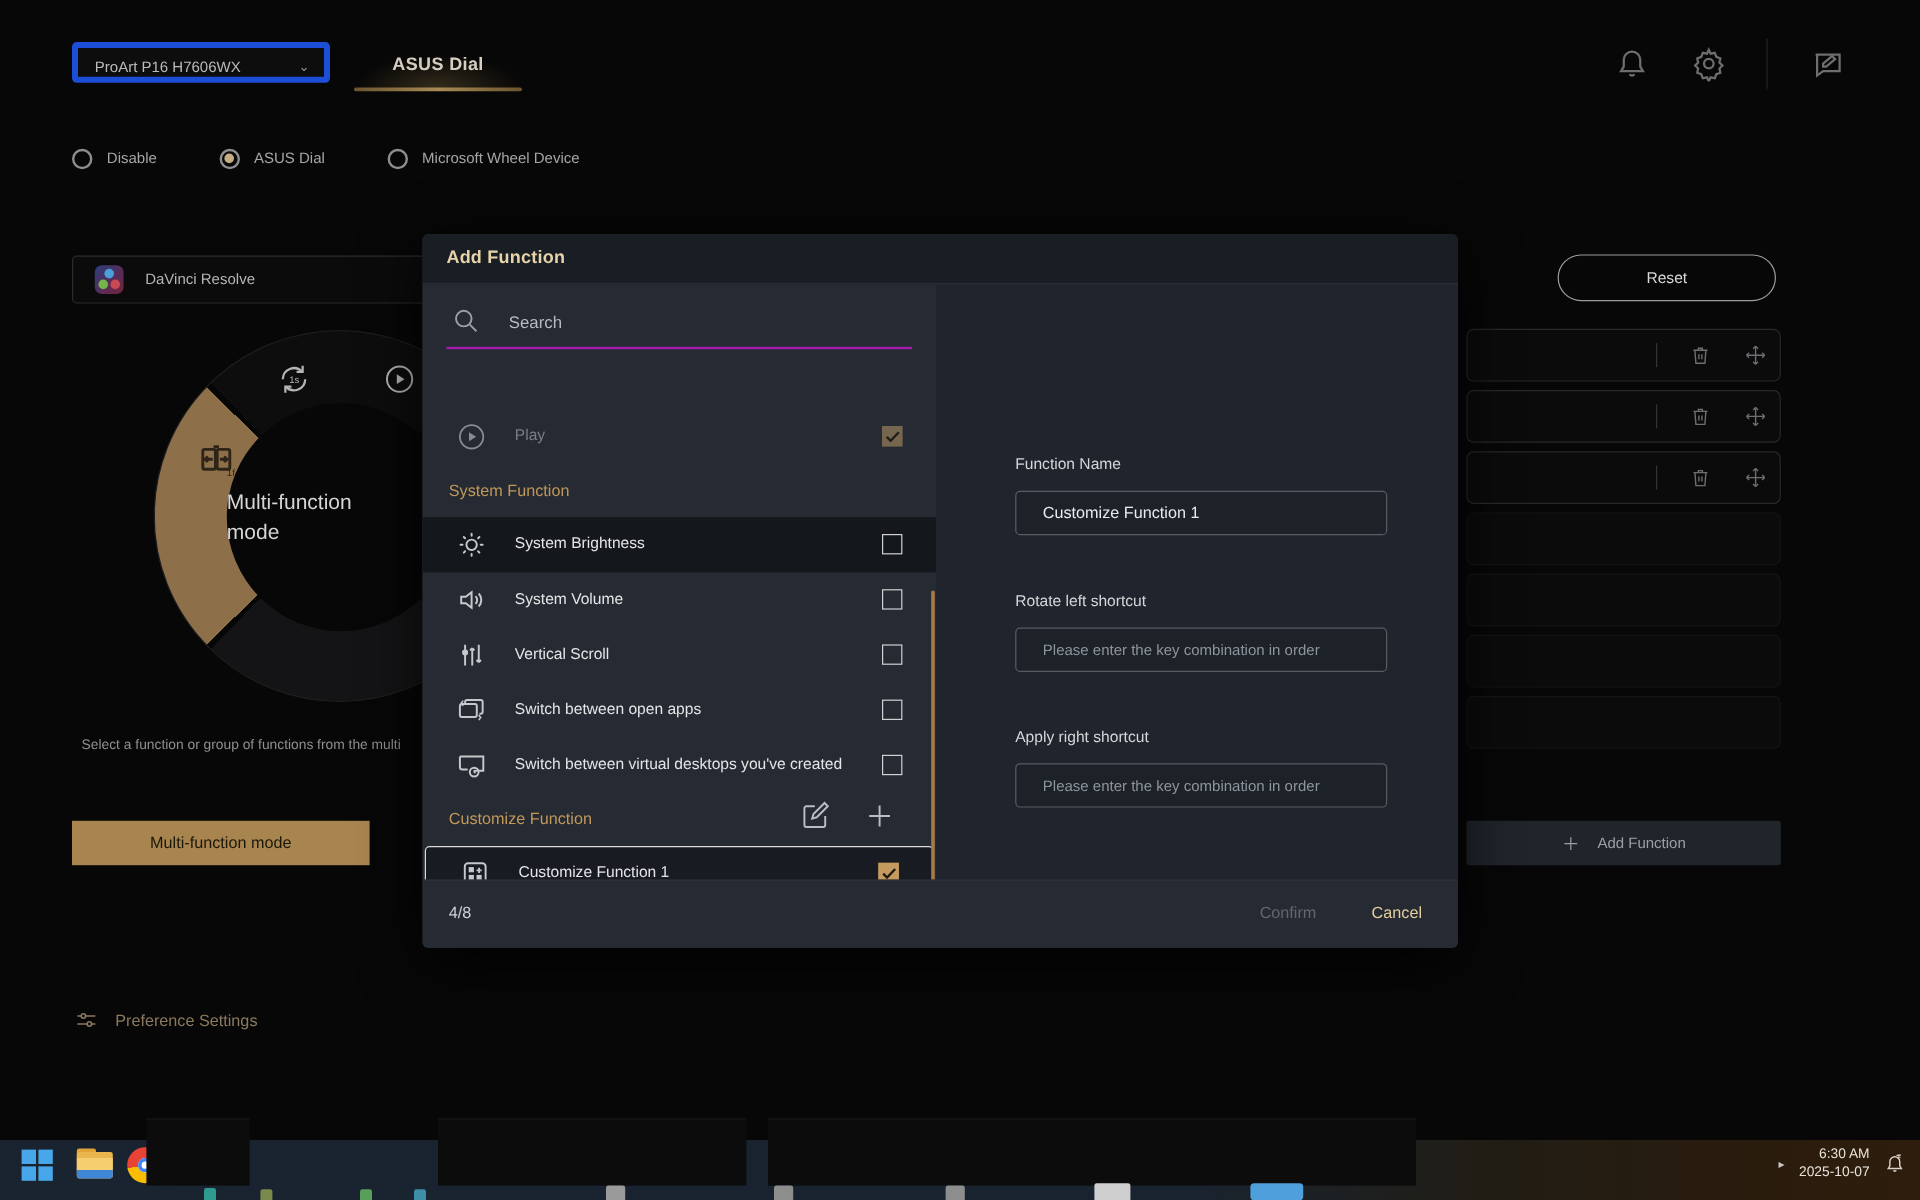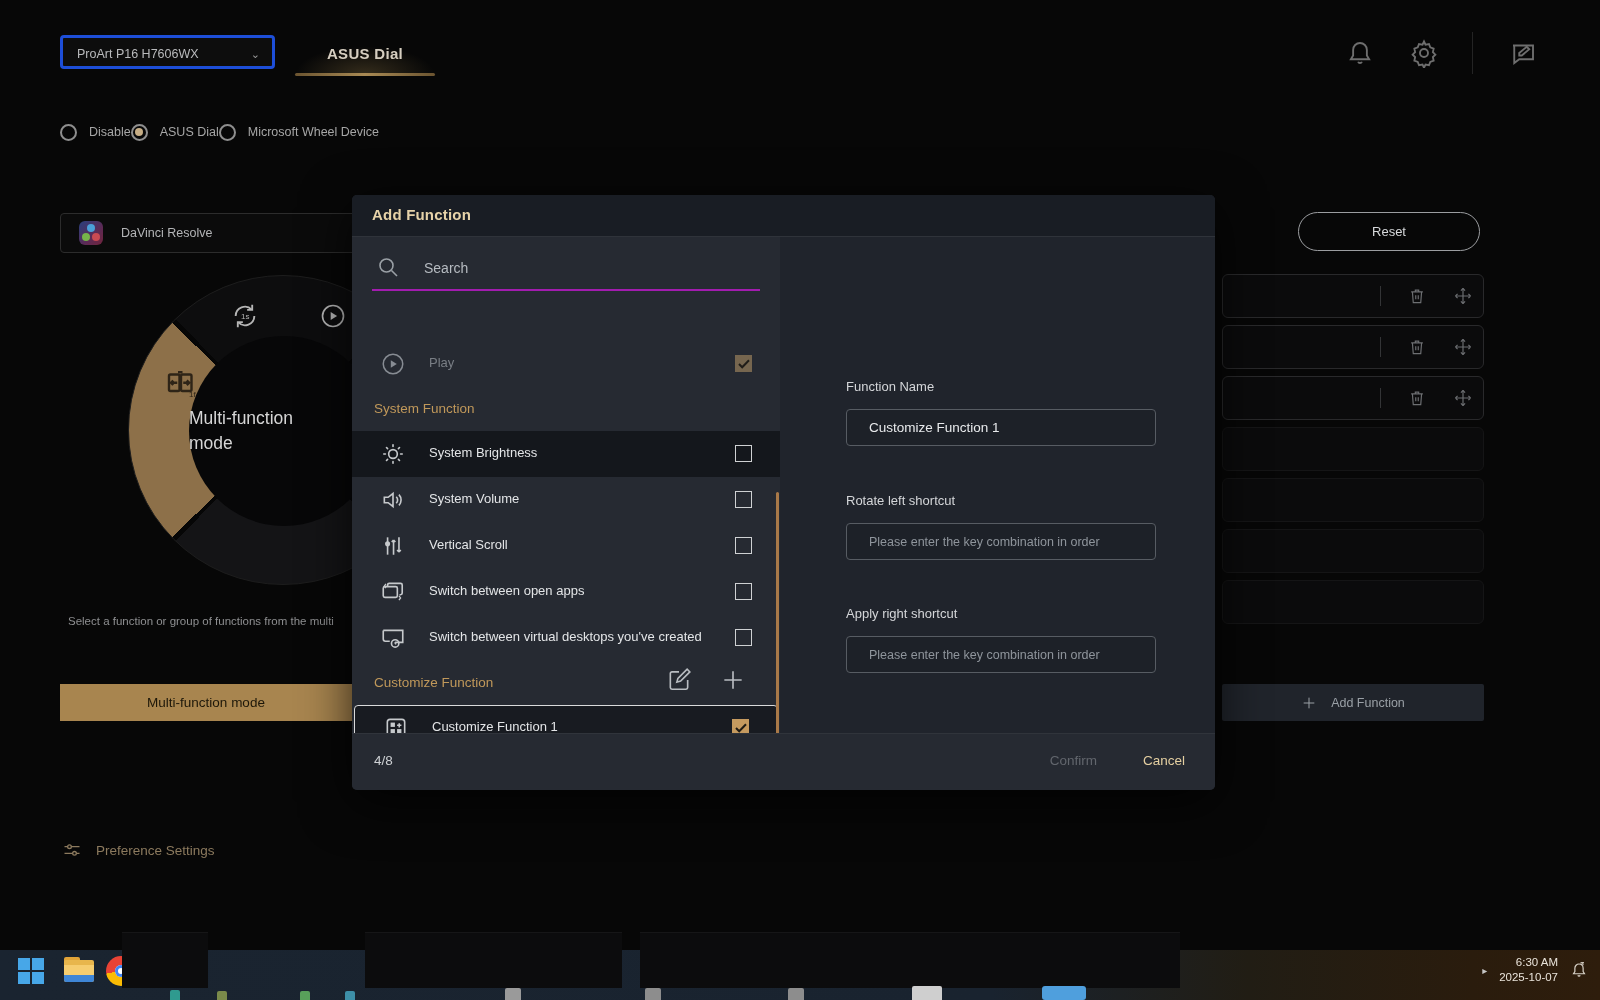--- a/index.html
+++ b/index.html
@@ -9,31 +9,31 @@
 
   
   .titlebar { position:absolute; left:0; top:0; width:1600px; height:24px; }
   .app-ico { position:absolute; left:9px; top:4px; width:15px; height:15px; border:1.5px solid #a8a8a8; border-radius:4px; }
   .app-ico::after { content:""; position:absolute; left:2px; top:2px; width:5px; height:5px; background:#a8a8a8; border-radius:1px; }
   .app-title { position:absolute; left:32px; top:5px; font-size:11px; color:#8d8d8d; letter-spacing:.2px; }
   .winbtn { position:absolute; top:0; width:40px; height:24px; color:#9a9a9a; font-size:13px; text-align:center; line-height:22px; }
   .winbtn.min { left:1400px; } .winbtn.max { left:1472px; font-size:10px; } .winbtn.close { left:1535px; }
 
   
-  .dev-select { position:absolute; left:60px; top:35px; width:215px; height:34px; border:3px solid #1d4ed8; border-radius:4px; background:#0d0d0d; color:#b9babc; font-size:12.5px; line-height:32px; padding-left:14px; }
+  .dev-select { position:absolute; left:60px; top:35px; width:215px; height:34px; border:5px solid #1d4ed8; border-radius:4px; background:#0d0d0d; color:#b9babc; font-size:12.5px; line-height:32px; padding-left:14px; }
   .dev-select .chev { position:absolute; right:12px; top:0; color:#9a9a9a; font-size:11px; }
   .tab { position:absolute; left:295px; top:36px; width:140px; height:38px; text-align:center; color:#d6cec0; font-size:15px; font-weight:bold; letter-spacing:.3px; line-height:36px; }
   .tab-underline { position:absolute; left:295px; top:73px; width:140px; height:3px; background:linear-gradient(90deg,#6b5430,#a98a54,#6b5430); border-radius:2px; }
   .tab-glow { position:absolute; left:295px; top:46px; width:140px; height:28px; background:radial-gradient(ellipse at 50% 100%, rgba(170,140,80,.28), transparent 70%); }
   .hdr-ico { position:absolute; top:38px; width:30px; height:30px; color:#6e6e6e; }
   .hdr-ico svg { width:100%; height:100%; }
   .hdr-divider { position:absolute; left:1472px; top:32px; width:1px; height:42px; background:#242424; }
 
   
-  #radio-row { position:absolute; left:60px; top:120px; height:24px; display:flex; }
+  #radio-row { position:absolute; left:60px; top:120px; height:24px; display:flex; gap:52px; }
   .radio { display:flex; align-items:center; gap:12px; }
   .rb { width:17px; height:17px; border:2px solid #8e8e8e; border-radius:50%; position:relative; }
   .radio.sel .rb::after { content:""; position:absolute; left:2.5px; top:2.5px; width:8px; height:8px; border-radius:50%; background:#c6ad85; }
   .radio span.lbl { color:#a6a6a6; font-size:12.5px; }
 
   
   .app-row { position:absolute; left:60px; top:213px; width:530px; height:40px; border:1px solid #2c2c2c; border-radius:4px; background:#0b0b0b; display:flex; align-items:center; }
   .dv-ico { width:24px; height:24px; border-radius:6px; margin-left:18px; background:linear-gradient(135deg,#28407e 0%,#5c2a55 60%,#71243c 100%); position:relative; }
   .dv-ico i { position:absolute; width:8px; height:8px; border-radius:50%; }
   .dv-ico i:nth-child(1){ left:8px; top:3px; background:#4aa0d8; }
@@ -51,21 +51,21 @@
   .dial-hole { position:absolute; left:60px; top:60px; width:190px; height:190px; border-radius:50%; background:#070708; display:flex; flex-direction:column; align-items:flex-start; justify-content:center; }
   .dial-hole .l1, .dial-hole .l2 { color:#d6d6d6; font-size:17.5px; line-height:25px; }
   .dial-ic { position:absolute; color:#b5b5b5; }
   .dial-ic svg { display:block; }
   .seg-badge { position:absolute; font-size:8px; color:#b5b5b5; }
   .gold-ic { position:absolute; left:34px; top:88px; color:#2e2417; }
   .gold-dot { position:absolute; left:79px; top:116px; width:5px; height:5px; border-radius:50%; background:#c49a5e; }
 
   .hint1 { position:absolute; left:68px; top:615px; width:284px; color:#8e8f91; font-size:11.5px; white-space:nowrap; overflow:hidden; }
   .hint-press { position:absolute; left:60px; top:636px; width:292px; text-align:right; color:#77797b; font-size:10.5px; line-height:15px; white-space:nowrap; overflow:hidden; }
-  .mode-btn { position:absolute; left:60px; top:684px; width:292px; height:37px; background:#a8854f; color:#1d1709; font-size:13.5px; text-align:center; line-height:37px; }
+  .mode-btn { position:absolute; left:60px; top:684px; width:248px; height:37px; background:#a8854f; color:#1d1709; font-size:13.5px; text-align:center; line-height:37px; }
 
   
   .reset-btn { position:absolute; left:1298px; top:212px; width:182px; height:39px; border:1px solid #9b9da0; border-radius:20px; color:#d7d9db; font-size:13px; text-align:center; line-height:37px; background:transparent; }
   .fn-row { position:absolute; left:1222px; width:262px; height:44px; border:1px solid #29292b; border-radius:6px; background:#0b0b0c; }
   .fn-row .tools { position:absolute; right:10px; top:0; height:100%; display:flex; align-items:center; gap:26px; }
   .fn-row .vdiv { width:1px; height:20px; background:#333436; }
   .fn-row .tool { width:20px; height:20px; color:#6d6f72; }
   .fn-row.ghost { border-color:#151516; }
   .addfn-bar { position:absolute; left:1222px; top:684px; width:262px; height:37px; background:#20242b; border-radius:2px; display:flex; align-items:center; justify-content:center; gap:14px; color:#9aa0a6; font-size:12.5px; }
   .addfn-bar svg { width:16px; height:16px; }

